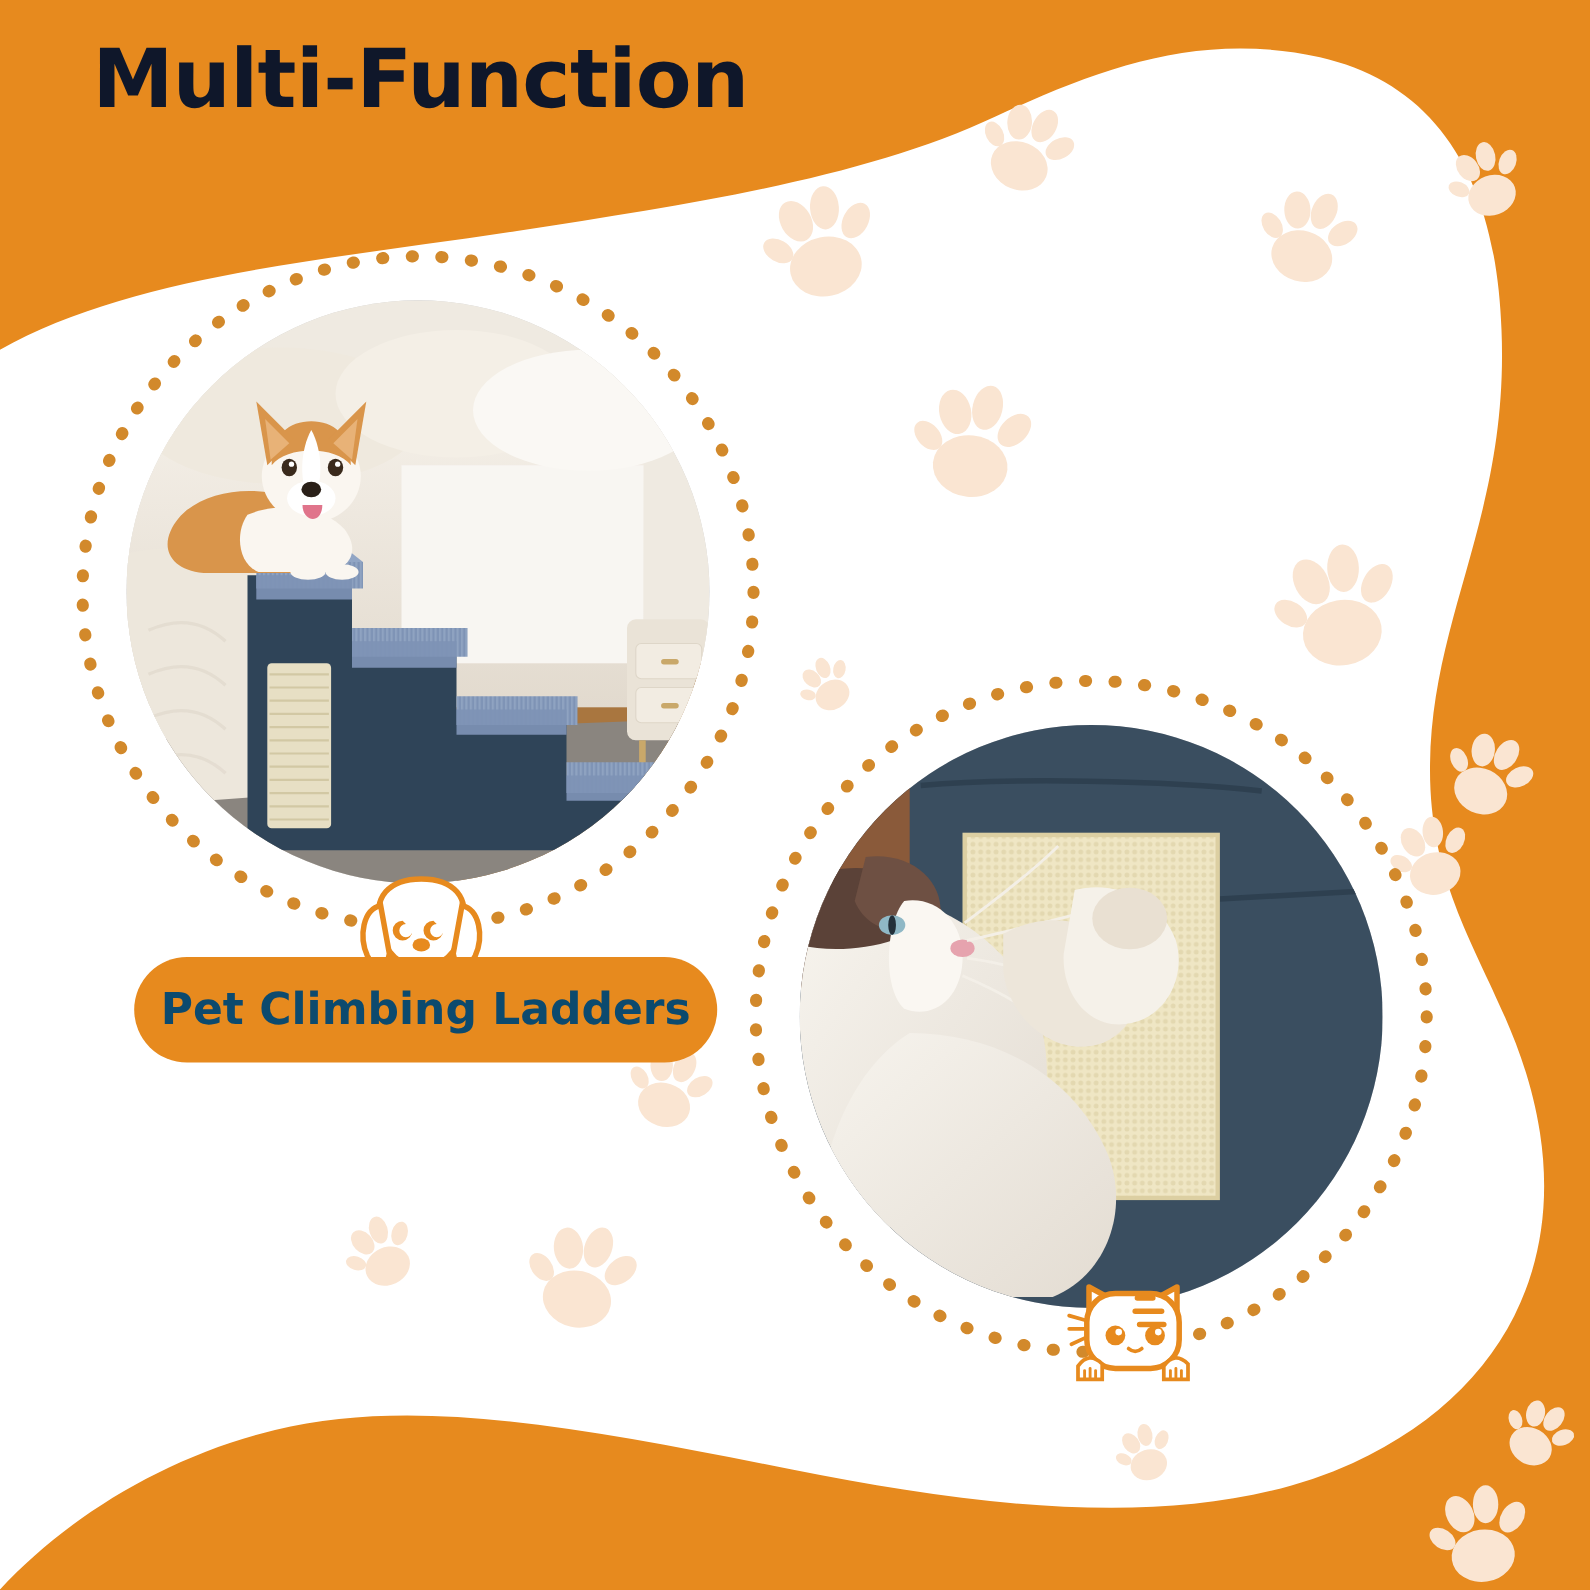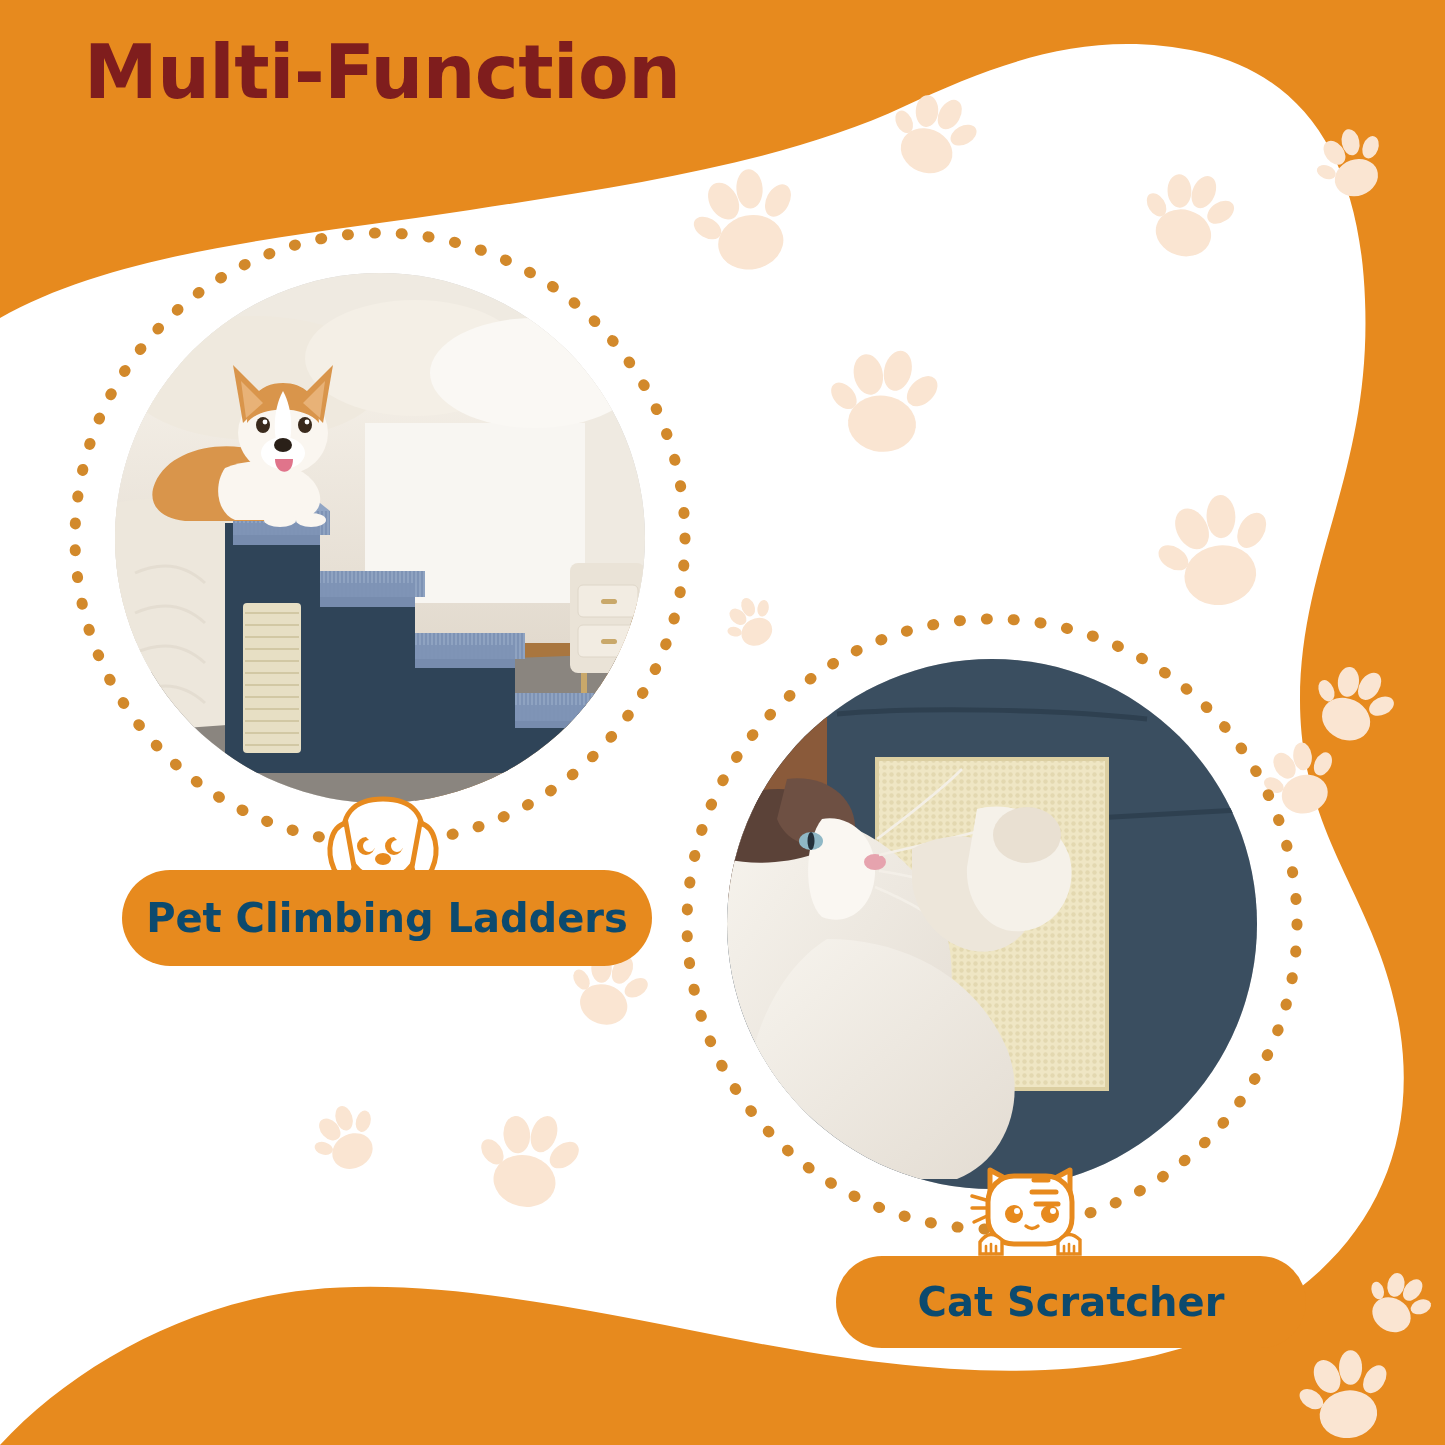--- a/index.html
+++ b/index.html
@@ -9,21 +9,21 @@
     background:#E78A1E;
   }
   #stage{position:absolute;inset:0;width:1445px;height:1445px;overflow:hidden;}
 
   
   .blob-svg{position:absolute;inset:0;width:1445px;height:1445px;}
 
   
   .title{
     position:absolute;left:84px;top:34px;
-    font-size:74px;font-weight:700;color:#7f1d1d;
+    font-size:74px;font-weight:700;color:#0f172a;
     letter-spacing:-0.5px;line-height:1.05;
     font-family:"DejaVu Sans","Liberation Sans",sans-serif;
     white-space:nowrap;
   }
 
   
   .paws{position:absolute;inset:0;width:1445px;height:1445px;pointer-events:none;}
 
   
   .photo-wrap{position:absolute;}
@@ -330,17 +330,14 @@
             <line x1="21" y1="90" x2="21" y2="100"></line>
             <line x1="26" y1="92" x2="26" y2="100"></line>
           <line x1="94" y1="92" x2="94" y2="100"></line>
             <line x1="99" y1="90" x2="99" y2="100"></line>
             <line x1="104" y1="92" x2="104" y2="100"></line>
         </g>
       </g>
     </svg>
   </div>
 
-  <div class="badge badge-cat">
-    <span>Cat Scratcher</span>
-  </div>
 
 </div>
 
 </body></html>

